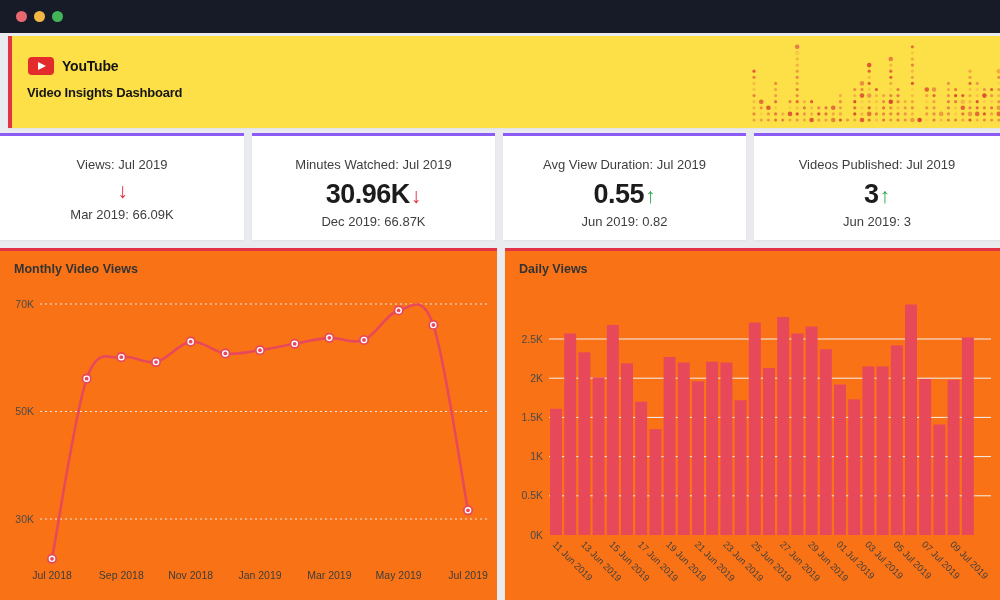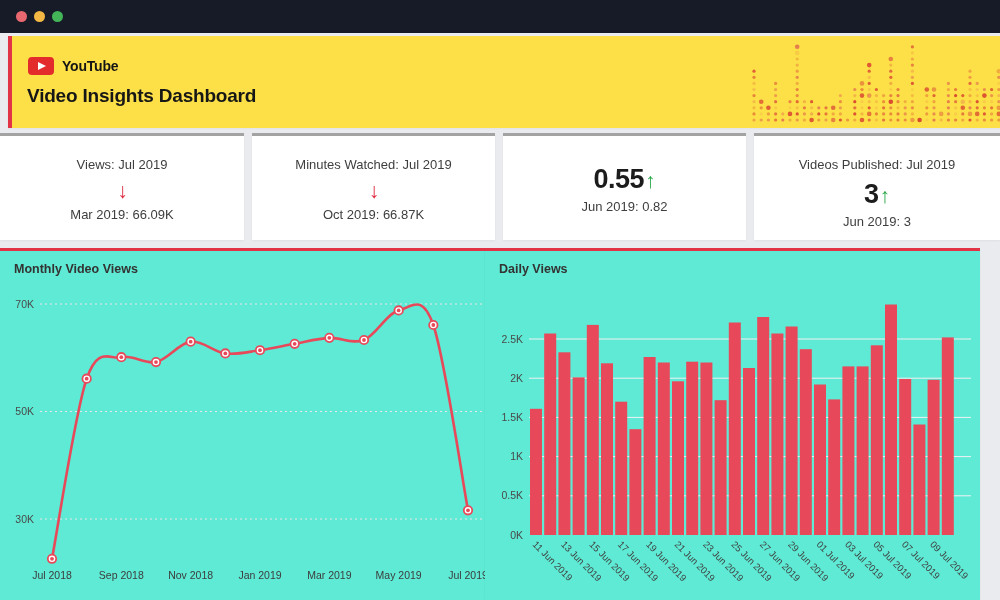--- a/index.html
+++ b/index.html
@@ -8,34 +8,34 @@
 
   .topbar { position:absolute; left:0; top:0; width:1000px; height:33px; background:#161b27; display:flex; align-items:center; padding-left:16px; }
   .tl-dot { width:11px; height:11px; border-radius:50%; margin-right:7px; border:none; cursor:default; }
 
   .header { position:absolute; left:8px; top:36px; width:1000px; height:92px; background:#fde047; box-shadow:0 1px 2px rgba(0,0,0,.04); }
   .header .stripe { position:absolute; left:0; top:0; width:4px; height:92px; background:#e23246; }
   .brand-row { position:absolute; left:20px; top:21px; display:flex; align-items:center; }
   .yt-logo { width:26px; height:18px; background:#e32b2b; border-radius:4px; position:relative; margin-right:8px; }
   .yt-logo::after { content:""; position:absolute; left:10px; top:5px; border-left:8px solid #fff; border-top:4.5px solid transparent; border-bottom:4.5px solid transparent; }
   .brand-name { font-size:14px; font-weight:bold; color:#141414; letter-spacing:-0.2px; }
-  .page-title { position:absolute; left:19px; top:49px; font-size:19px; font-weight:bold; color:#161616; letter-spacing:-0.2px; }
+  .page-title { position:absolute; left:19px; top:49px; font-size:13px; font-weight:bold; color:#161616; letter-spacing:-0.2px; }
   .decor { position:absolute; right:2px; top:2px; }
 
-  .kpi-card { position:absolute; top:133px; height:107px; background:#fff; border-top:3px solid #a3a3a3; box-shadow:0 1px 2px rgba(0,0,0,.05);
+  .kpi-card { position:absolute; top:133px; height:107px; background:#fff; border-top:3px solid #8b5cf6; box-shadow:0 1px 2px rgba(0,0,0,.05);
               display:flex; flex-direction:column; align-items:center; padding-top:21px; }
   .kpi-label { font-size:13px; color:#3e3e3e; }
   .kpi-value-row { display:flex; align-items:baseline; margin-top:7px; }
   .kpi-value { font-size:27px; font-weight:bold; color:#1c1c1c; letter-spacing:-0.5px; }
   .kpi-arrow { font-size:21px; font-weight:normal; margin-left:1px; }
   .kpi-arrow.down { color:#e0293e; }
   .kpi-arrow.up { color:#2ba84a; }
   .kpi-sub { font-size:13px; color:#3e3e3e; margin-top:4px; }
 
-  .panel { position:absolute; top:248px; height:352px; background:#5eead4; border-top:3px solid #e23246; box-shadow:0 1px 2px rgba(0,0,0,.05); }
+  .panel { position:absolute; top:248px; height:352px; background:#f97316; border-top:3px solid #e23246; box-shadow:0 1px 2px rgba(0,0,0,.05); }
   .panel-title { position:absolute; left:14px; top:11px; font-size:12.5px; font-weight:bold; color:#333; }
   .panel svg.chart { position:absolute; left:0; top:28px; }
 </style>
 </head>
 <body>
 
 <div class="topbar">
   <button class="tl-dot" id="tl-0" style="background: rgb(233, 104, 111);"></button>
   <button class="tl-dot" id="tl-1" style="background: rgb(242, 184, 67);"></button>
   <button class="tl-dot" id="tl-2" style="background: rgb(67, 181, 88);"></button>
@@ -259,26 +259,28 @@
   <div class="kpi-label">Views: Jul 2019</div>
   <div class="kpi-value-row">
     <span class="kpi-arrow down">↓</span>
   </div>
   <div class="kpi-sub">Mar 2019: 66.09K</div>
 </div>
 
 <div class="kpi-card" style="left:252px; width:243px;">
   <div class="kpi-label">Minutes Watched: Jul 2019</div>
   <div class="kpi-value-row">
+    <span class="kpi-value">30.96K</span>
     <span class="kpi-arrow down">↓</span>
   </div>
-  <div class="kpi-sub">Oct 2019: 66.87K</div>
+  <div class="kpi-sub">Dec 2019: 66.87K</div>
 </div>
 
 <div class="kpi-card" style="left:503px; width:243px;">
+  <div class="kpi-label">Avg View Duration: Jul 2019</div>
   <div class="kpi-value-row">
     <span class="kpi-value">0.55</span>
     <span class="kpi-arrow up">↑</span>
   </div>
   <div class="kpi-sub">Jun 2019: 0.82</div>
 </div>
 
 <div class="kpi-card" style="left:754px; width:246px;">
   <div class="kpi-label">Videos Published: Jul 2019</div>
   <div class="kpi-value-row">
@@ -327,21 +329,21 @@
       <circle cx="364" cy="61.01250000000002" r="1.9" fill="#e8495a"></circle>
       <circle cx="398.66666666666663" cy="31.450000000000017" r="4.2" fill="#fff" stroke="#e8495a" stroke-width="1.8"></circle>
       <circle cx="398.66666666666663" cy="31.450000000000017" r="1.9" fill="#e8495a"></circle>
       <circle cx="433.3333333333333" cy="46.016249999999985" r="4.2" fill="#fff" stroke="#e8495a" stroke-width="1.8"></circle>
       <circle cx="433.3333333333333" cy="46.016249999999985" r="1.9" fill="#e8495a"></circle>
       <circle cx="468" cy="231.29249999999996" r="4.2" fill="#fff" stroke="#e8495a" stroke-width="1.8"></circle>
       <circle cx="468" cy="231.29249999999996" r="1.9" fill="#e8495a"></circle>
     </svg>
 </div>
 
-<div class="panel" style="left:485px; width:495px;">
+<div class="panel" style="left:505px; width:495px;">
   <div class="panel-title">Daily Views</div>
   <svg class="chart" id="bar-chart" width="495" height="324">
       <text x="38" y="259.5" font-family="Liberation Sans, sans-serif" font-size="10.5" fill="#4a4a4a" text-anchor="end">0K</text>
       <line x1="44" y1="216.8" x2="486" y2="216.8" stroke="#f1f1f4" stroke-width="1"></line>
       <text x="38" y="220.3" font-family="Liberation Sans, sans-serif" font-size="10.5" fill="#4a4a4a" text-anchor="end">0.5K</text>
       <line x1="44" y1="177.6" x2="486" y2="177.6" stroke="#f1f1f4" stroke-width="1"></line>
       <text x="38" y="181.1" font-family="Liberation Sans, sans-serif" font-size="10.5" fill="#4a4a4a" text-anchor="end">1K</text>
       <line x1="44" y1="138.39999999999998" x2="486" y2="138.39999999999998" stroke="#f1f1f4" stroke-width="1"></line>
       <text x="38" y="141.89999999999998" font-family="Liberation Sans, sans-serif" font-size="10.5" fill="#4a4a4a" text-anchor="end">1.5K</text>
       <line x1="44" y1="99.19999999999999" x2="486" y2="99.19999999999999" stroke="#f1f1f4" stroke-width="1"></line>

